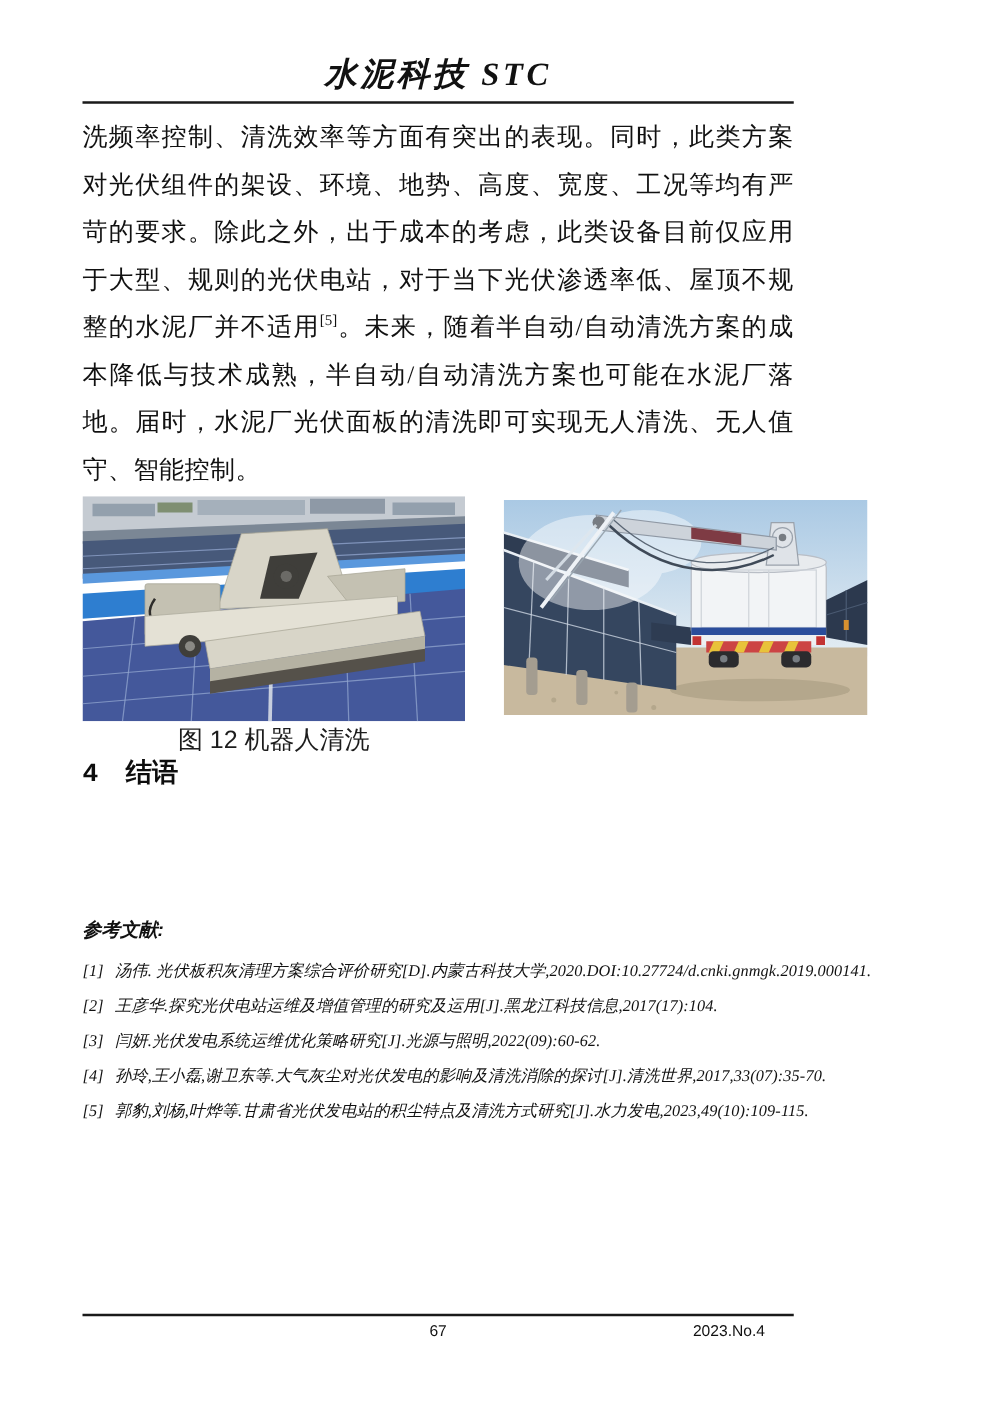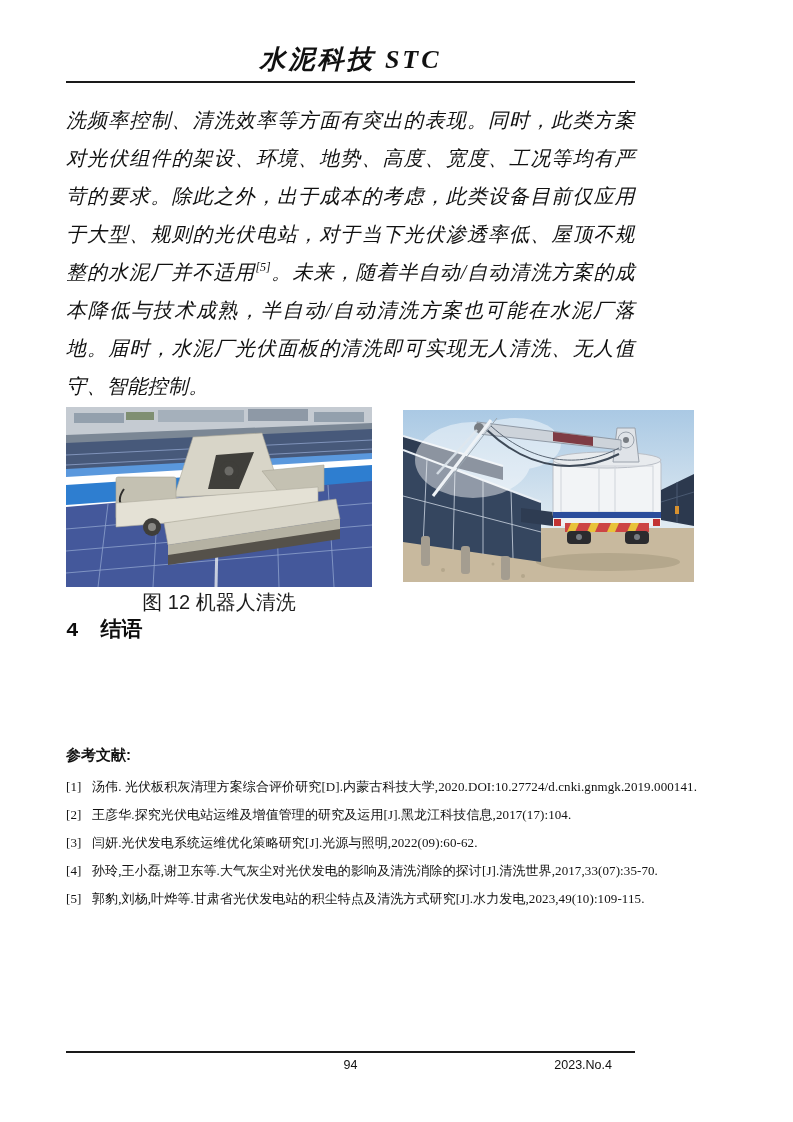--- a/index.html
+++ b/index.html
@@ -20,27 +20,26 @@
     line-height:28px;
     font-weight:600;
     font-style:italic;
     letter-spacing:3px;
   }
   .hrule{
     margin-top:7px;
     border-bottom:2.5px solid var(--rule,#1a1a1a);
   }
   .bodytext{
-    margin:18px 0 0 0;
+    margin:8px 0 0 0;
     font-size:20px;
     line-height:38px;
     text-align:justify;
     text-align-last:left;
     letter-spacing:0.4px;
-    font-style:italic;
   }
   .bodytext sup{
     font-size:12px;
     line-height:0;
     vertical-align:super;
     letter-spacing:0;
   }
   .indent{ text-indent:2em; margin-top:10px; }
   .figrow{
     margin-top:2px;
@@ -67,21 +66,21 @@
   }
   .secheading{
     margin:8px 0 0 0;
     font-size:21px;
     line-height:24px;
     font-weight:bold;
     font-family:Liberation Mono, monospace;
     color:#0d0d0d;
   }
   .secheading .secnum{ margin-right:22px; }
-  .refs{ margin-top:102px; }
+  .refs{ margin-top:102px;font-style:italic; }
   .refs-heading{
     font-size:15px;
     line-height:20px;
     font-weight:bold;
     font-family:"Liberation Sans","DejaVu Sans",sans-serif;
   }
   .ref-list{ margin-top:8px; }
   .ref-item{
     font-size:13px;
     line-height:28px;
@@ -297,18 +296,18 @@
       <div class="ref-item"><span class="ref-label">[2]</span><span class="ref-text">王彦华.探究光伏电站运维及增值管理的研究及运用[J].黑龙江科技信息,2017(17):104.</span></div>
       <div class="ref-item"><span class="ref-label">[3]</span><span class="ref-text">闫妍.光伏发电系统运维优化策略研究[J].光源与照明,2022(09):60-62.</span></div>
       <div class="ref-item"><span class="ref-label">[4]</span><span class="ref-text">孙玲,王小磊,谢卫东等.大气灰尘对光伏发电的影响及清洗消除的探讨[J].清洗世界,2017,33(07):35-70.</span></div>
       <div class="ref-item"><span class="ref-label">[5]</span><span class="ref-text">郭豹,刘杨,叶烨等.甘肃省光伏发电站的积尘特点及清洗方式研究[J].水力发电,2023,49(10):109-115.</span></div>
     </div>
   </div>
 
   <div class="footer">
     <div class="frule"></div>
     <div class="footrow">
-      <span class="pagenum">94</span>
+      <span class="pagenum">67</span>
       <span class="issue">2023.No.4</span>
     </div>
   </div>
 
 </div>
 
 </body></html>

